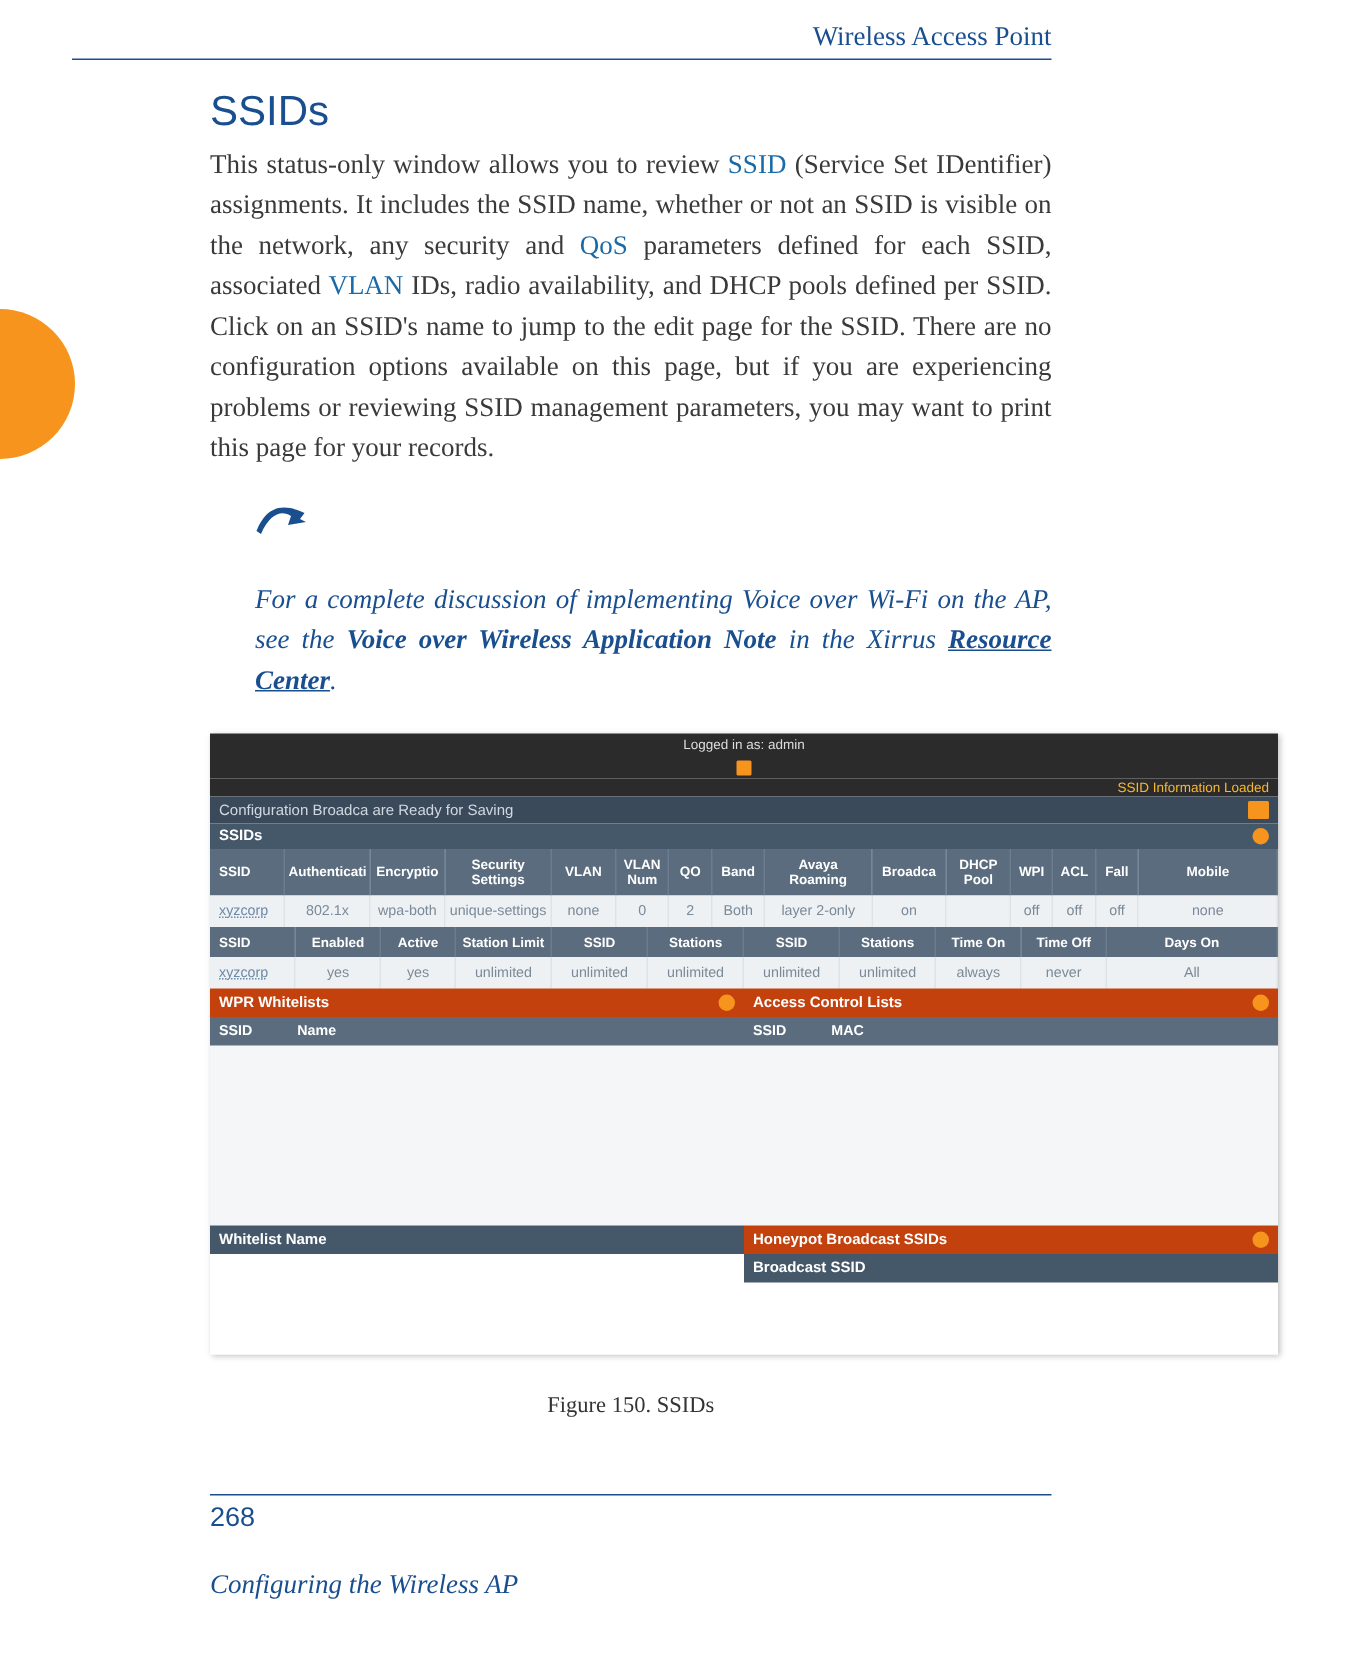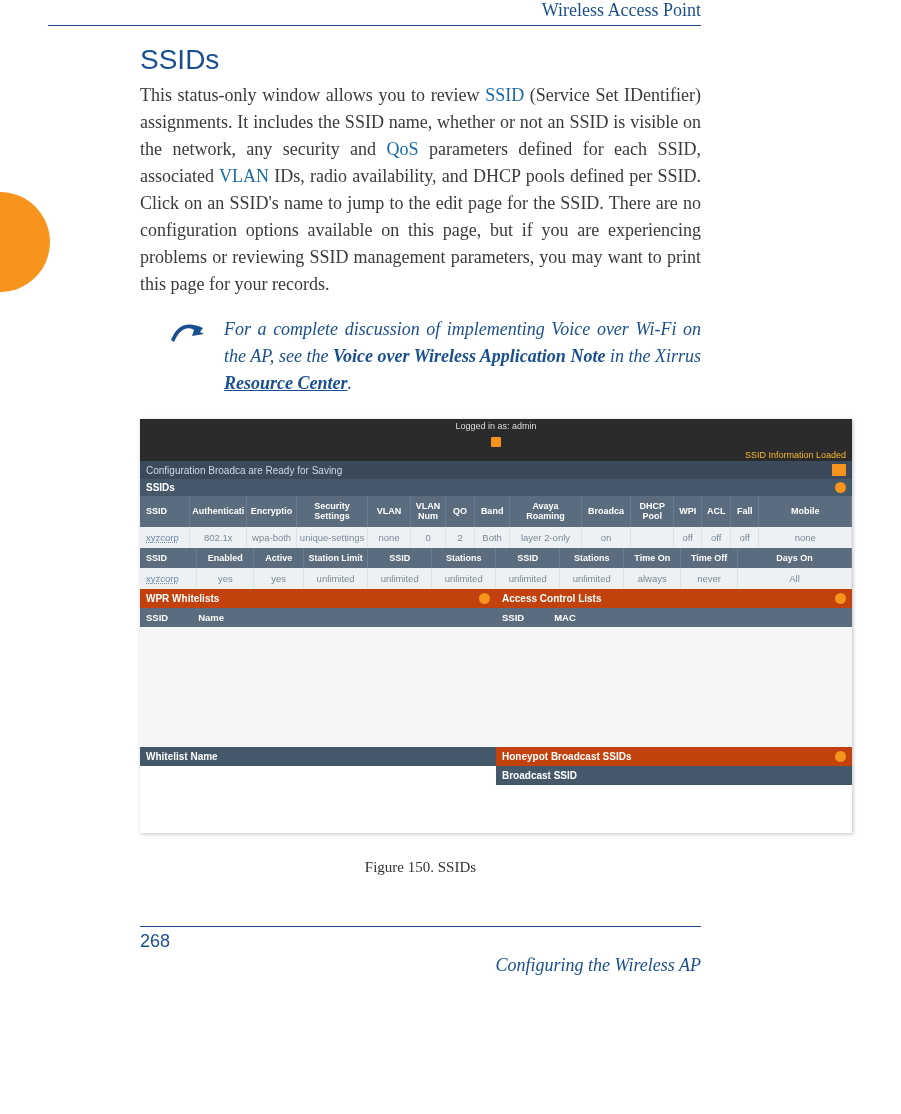--- a/index.html
+++ b/index.html
@@ -5,21 +5,21 @@
   body {
     margin: 0;
     padding: 0;
     background: #fff;
     font-family: "Palatino Linotype", Palatino, "Book Antiqua", Georgia, serif;
     color: #333;
     width: 901px;
   }
   .page {
     position: relative;
-    padding: 0 48px 30px 48px;
+    padding: 14px 48px 30px 48px;
     box-sizing: border-box;
     width: 749px;
   }
   .header-line {
     border-top: 1px solid #1a4f8f;
     margin-top: 0;
   }
   .header-title {
     text-align: right;
     color: #1a4f8f;
@@ -54,20 +54,21 @@
     text-align: justify;
     margin: 0 0 18px 0;
     color: #3a3a3a;
   }
   .link { color: #1a6aa8; }
   .note-block {
     display: flex;
     gap: 20px;
     margin: 4px 0 22px 30px;
     align-items: flex-start;
+    flex-direction: column;
   }
   .note-icon {
     color: #1a4f8f;
     font-size: 30px;
     line-height: 1;
     flex-shrink: 0;
     margin-top: 4px;
   }
   .note-text {
     font-style: italic;
@@ -185,20 +186,21 @@
   }
   .footer {
     border-top: 1px solid #1a4f8f;
     display: flex;
     justify-content: space-between;
     padding-top: 4px;
     color: #1a4f8f;
     font-size: 18px;
     font-family: Arial, Helvetica, sans-serif;
     margin-left:92px;
+    flex-direction:column;
   }
   .footer .pnum { color:#1a4f8f; }
   .footer .chap { font-style: italic; font-family: "Palatino Linotype", Palatino, serif; margin-top: 24px;}
 </style>
 </head>
 <body>
 
 <div class="page">
 
   <div class="header-title">Wireless Access Point</div>

